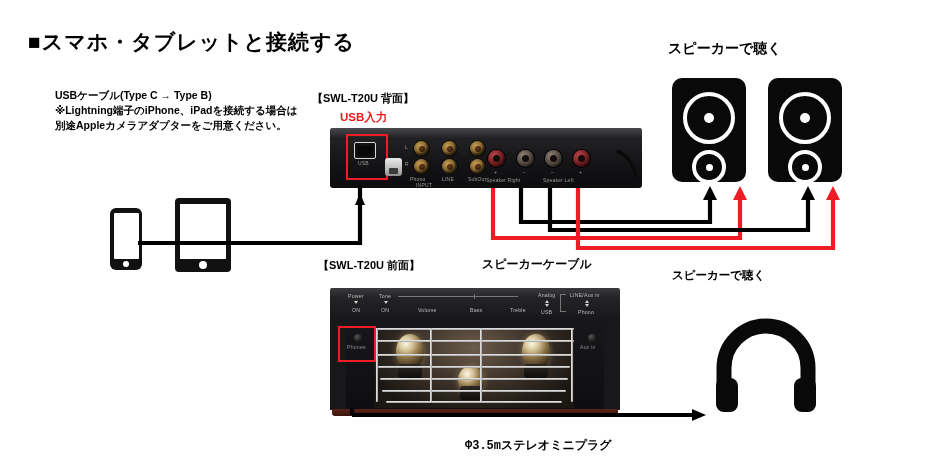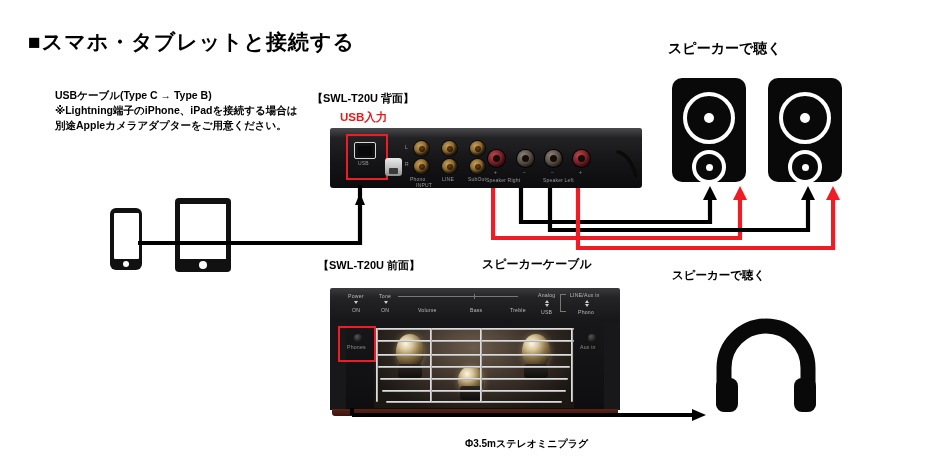--- a/index.html
+++ b/index.html
@@ -10,21 +10,21 @@
   #title{left:28px;top:28px;font-size:21px;font-weight:bold;letter-spacing:1px;}
   
   #usb-note{left:55px;top:88px;font-size:10.5px;font-weight:bold;line-height:1.45;white-space:pre-line;}
   .cap{font-size:11px;font-weight:bold;}
   #cap-rear{left:312px;top:91px;}
   #cap-front{left:318px;top:258px;}
   #cap-usb-in{left:340px;top:110px;color:#e8191b;font-size:11.5px;font-weight:bold;}
   #cap-speaker-listen{left:668px;top:40px;font-size:14px;font-weight:bold;}
   #cap-speaker-cable{left:482px;top:256px;font-size:12px;font-weight:bold;}
   #cap-headphone-listen{left:672px;top:268px;font-size:11.5px;font-weight:bold;}
-  #cap-miniplug{left:465px;top:437px;font-size:10px;font-weight:bold;}
+  #cap-miniplug{left:465px;top:437px;font-size:12px;font-weight:bold;font-family:Liberation Mono, monospace;}
 
   
   #rear-unit{left:330px;top:128px;width:312px;height:60px;}
   .amp-body{position:absolute;inset:0;background:#1a1a1c;border-radius:3px;
        background:linear-gradient(180deg,#3a3a3d 0%,#232326 14%,#151517 55%,#0c0c0e 100%);}
   .amp-top-edge{position:absolute;left:0;right:0;top:0;height:9px;border-radius:3px 3px 0 0;
        background:linear-gradient(180deg,#4a4a4e,#262629);}
   .rca{position:absolute;width:15px;height:15px;border-radius:50%;
        background:radial-gradient(circle at 38% 34%,#c9a15a 0%,#8a6a2d 42%,#3a2c14 60%,#120d05 78%);
        box-shadow:0 0 0 1px #0a0a0a;}

